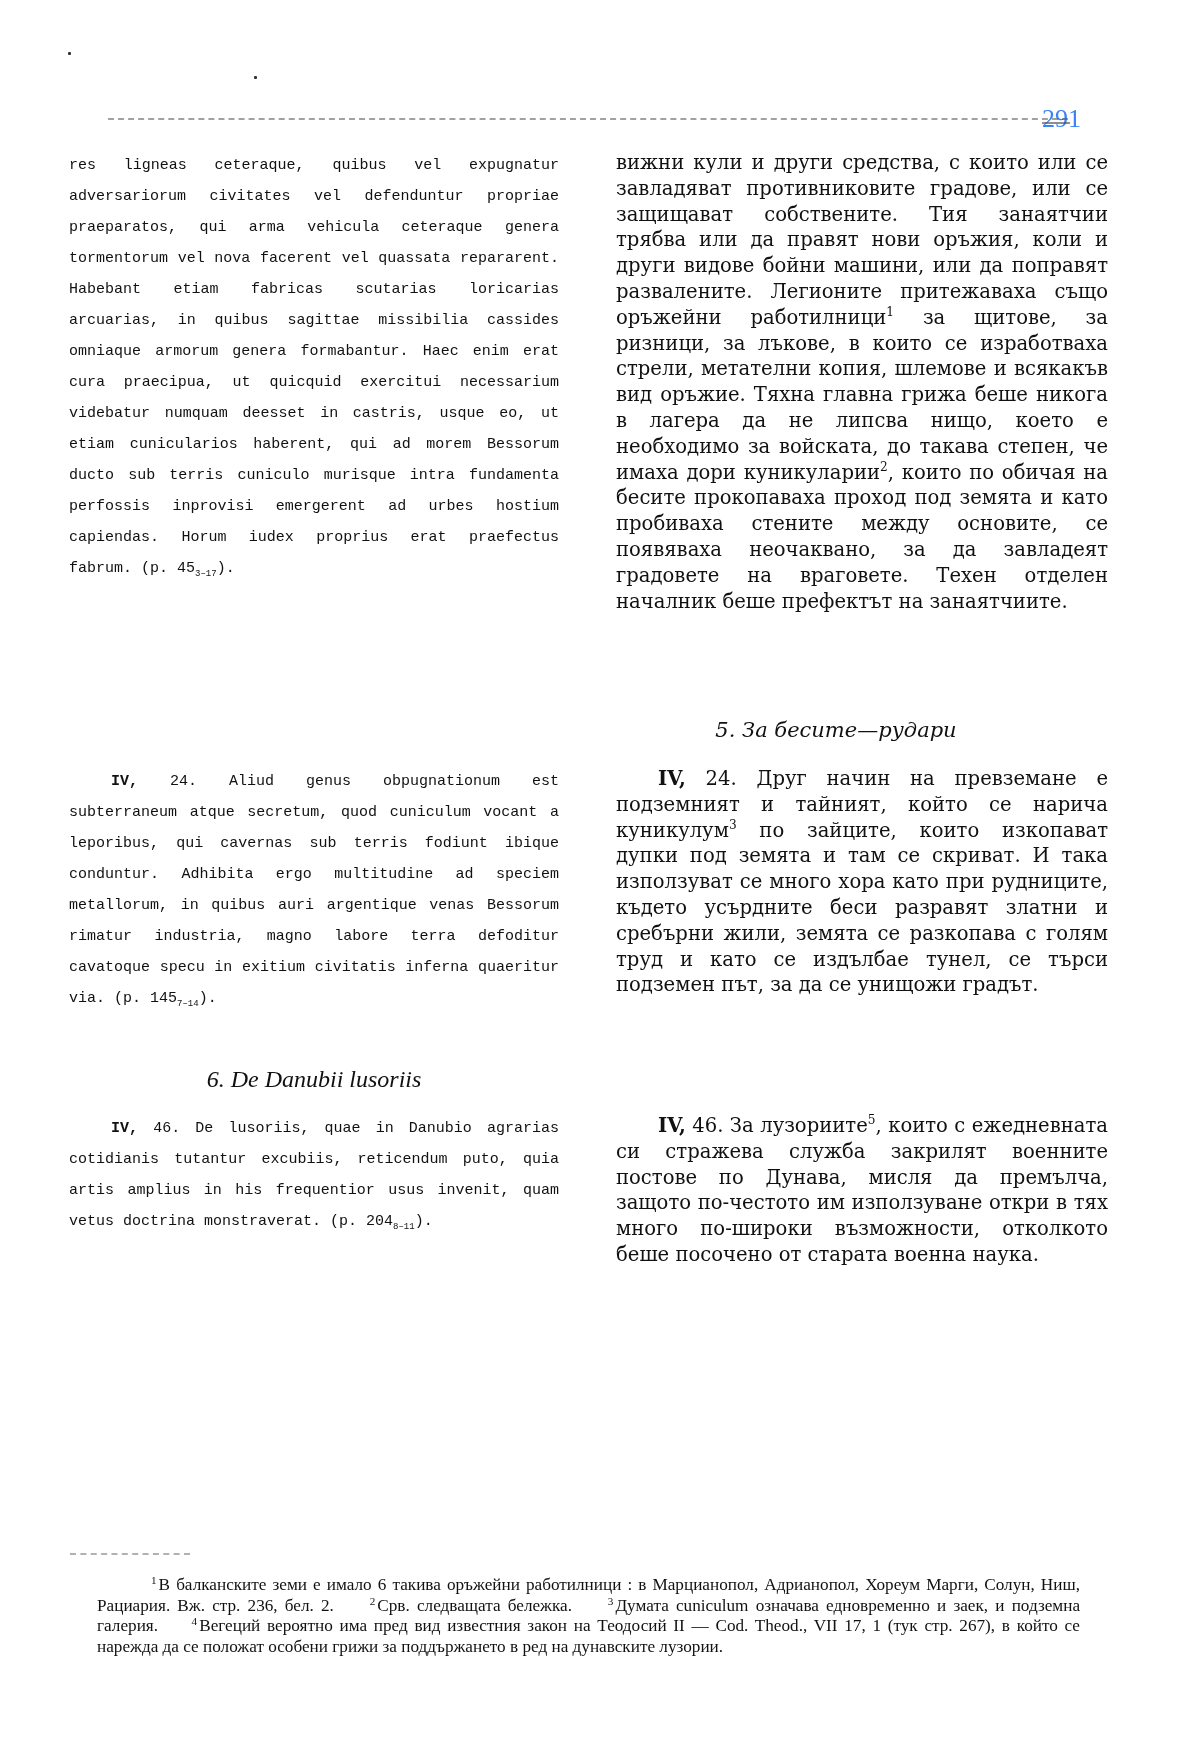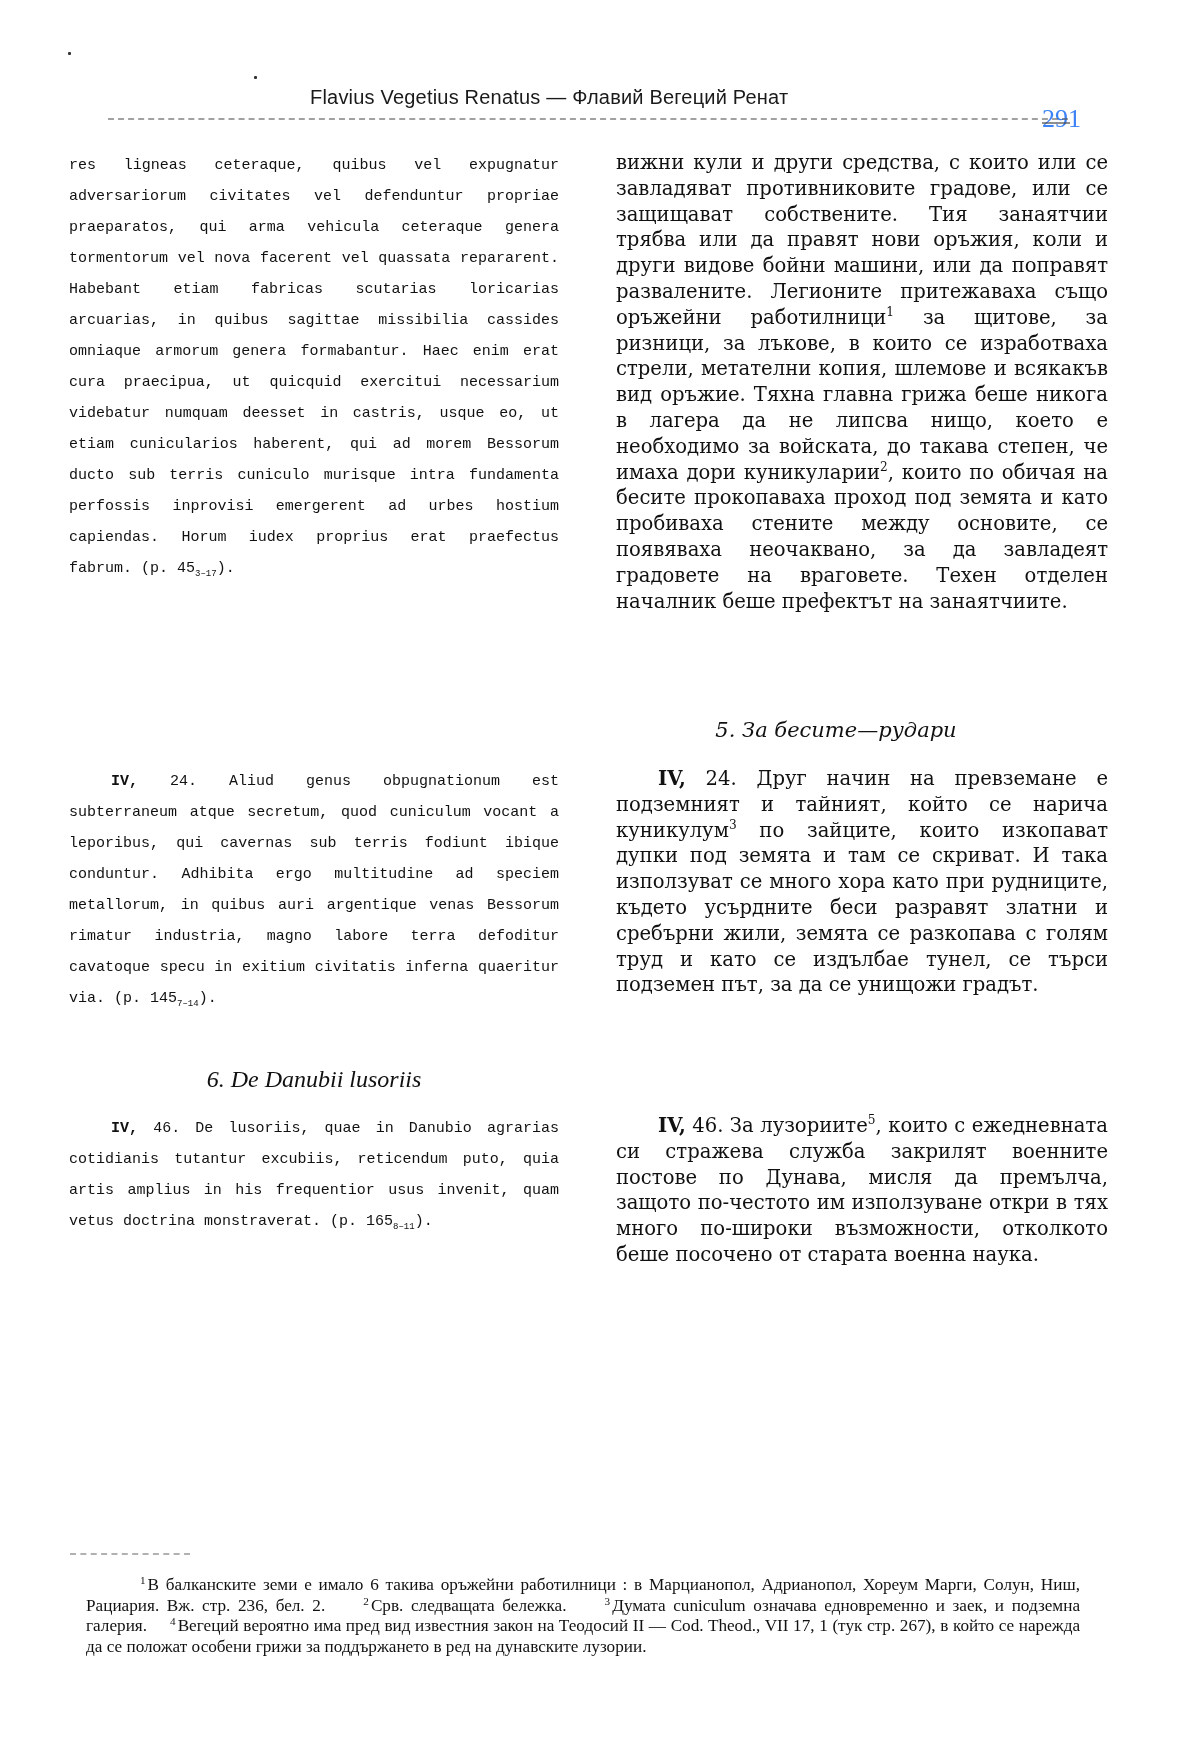--- a/index.html
+++ b/index.html
@@ -17,49 +17,48 @@
   .para { margin: 0; text-align: justify; hyphens: manual; }
   .indent { text-indent: 42px; }
   .bold { font-weight: bold; }
   .sub { font-size: 60%; vertical-align: -4px; }
   .sup { font-size: 62%; vertical-align: 8px; line-height: 0; }
   .heading { position: absolute; font-style: italic; text-align: center; font-family: "Liberation Serif", serif; font-size: 24px; }
   .heading-right { font-family: "DejaVu Serif", serif; font-size: 21px; }
 
   .footnote-rule { position: absolute; top: 1553px; left: 70px; width: 120px; border-top: 2px dashed #666; opacity: 0.5; }
   .footnotes { position: absolute; top: 1575px; left: 86px; width: 994px; font-family: "Liberation Serif", serif; font-size: 17.2px; line-height: 20.5px; text-align: justify; }
-  .fn-first { text-indent: 54px; }
+  .fn-first { text-indent: 54px; margin-left: 11px; }
   .fn-mark { font-size: 65%; vertical-align: 6px; line-height: 0; margin-right: 2px; }
 </style>
 </head>
 <body>
 
 <div class="page">
 
   <span class="speck" style="left:68px;top:52px;"></span>
   <span class="speck" style="left:254px;top:76px;"></span>
 
-  <div class="running-head">Flavius Vegetius Renatus — Флавий Вегеций Ренат</div>
   <div class="page-number">291</div>
   <div class="head-rule"></div>
   <div class="pn-rule"></div>
 
   <div class="col col-left" style="top:150px;">
     <p class="para"><span>res ligneas ceteraque, quibus vel expugnatur adversariorum civitates vel defenduntur propriae praeparatos, qui arma vehicula ceteraque genera tormentorum vel nova facerent vel quassata repararent. Habebant etiam fabricas scutarias loricarias arcuarias, in quibus sagittae missibilia cassides omniaque armorum genera formabantur. Haec enim erat cura praecipua, ut quicquid exercitui necessarium videbatur numquam deesset in castris, usque eo, ut etiam cunicularios haberent, qui ad morem Bessorum ducto sub terris cuniculo murisque intra fundamenta perfossis inprovisi emergerent ad urbes hostium capiendas. Horum iudex proprius erat praefectus fabrum. (p. 45</span><span class="sub">3–17</span><span>).</span></p>
   </div>
 
 
   <div class="col col-left" style="top:766px;">
     <p class="para indent"><span class="bold">IV,</span> <span>24.</span> <span>Aliud genus obpugnationum est subterraneum atque secretum, quod cuniculum vocant a leporibus, qui cavernas sub terris fodiunt ibique conduntur. Adhibita ergo multitudine ad speciem metallorum, in quibus auri argentique venas Bessorum rimatur industria, magno labore terra defoditur cavatoque specu in exitium civitatis inferna quaeritur via. (p. 145</span><span class="sub">7–14</span><span>).</span></p>
   </div>
 
   <div class="heading" style="top:1066px; left:69px; width:490px;">6. De Danubii lusoriis</div>
 
   <div class="col col-left" style="top:1113px;">
-    <p class="para indent"><span class="bold">IV,</span> <span>46.</span> <span>De lusoriis, quae in Danubio agrarias cotidianis tutantur excubiis, reticendum puto, quia artis amplius in his frequentior usus invenit, quam vetus doctrina monstraverat. (p. 165</span><span class="sub">8–11</span><span>).</span></p>
+    <p class="para indent"><span class="bold">IV,</span> <span>46.</span> <span>De lusoriis, quae in Danubio agrarias cotidianis tutantur excubiis, reticendum puto, quia artis amplius in his frequentior usus invenit, quam vetus doctrina monstraverat. (p. 204</span><span class="sub">8–11</span><span>).</span></p>
   </div>
 
   <div class="col col-right" style="top:150px;">
     <p class="para"><span>вижни кули и други средства, с които или се завладяват противниковите градове, или се защищават собствените. Тия занаятчии трябва или да правят нови оръжия, коли и други видове бойни машини, или да поправят развалените. Легионите притежаваха също оръжейни работилници</span><span class="sup">1</span><span> за щитове, за ризници, за лъкове, в които се изработваха стрели, метателни копия, шлемове и всякакъв вид оръжие. Тяхна главна грижа беше никога в лагера да не липсва нищо, което е необходимо за войската, до такава степен, че имаха дори куникуларии</span><span class="sup">2</span><span>, които по обичая на бесите прокопаваха проход под земята и като пробиваха стените между основите, се появяваха неочаквано, за да завладеят градовете на враговете. Техен отделен началник беше префектът на занаятчиите.</span></p>
   </div>
 
   <div class="heading heading-right" style="top:718px; left:590px; width:492px;">5. За бесите—рудари</div>
 
   <div class="col col-right" style="top:766px;">
     <p class="para indent"><span class="bold">IV,</span> <span>24.</span> <span>Друг начин на превземане е подземният и тайният, който се нарича куникулум</span><span class="sup">3</span><span> по зайците, които изкопават дупки под земята и там се скриват. И така използуват се много хора като при рудниците, където усърдните беси разравят златни и сребърни жили, земята се разкопава с голям труд и като се издълбае тунел, се търси подземен път, за да се унищожи градът.</span></p>

